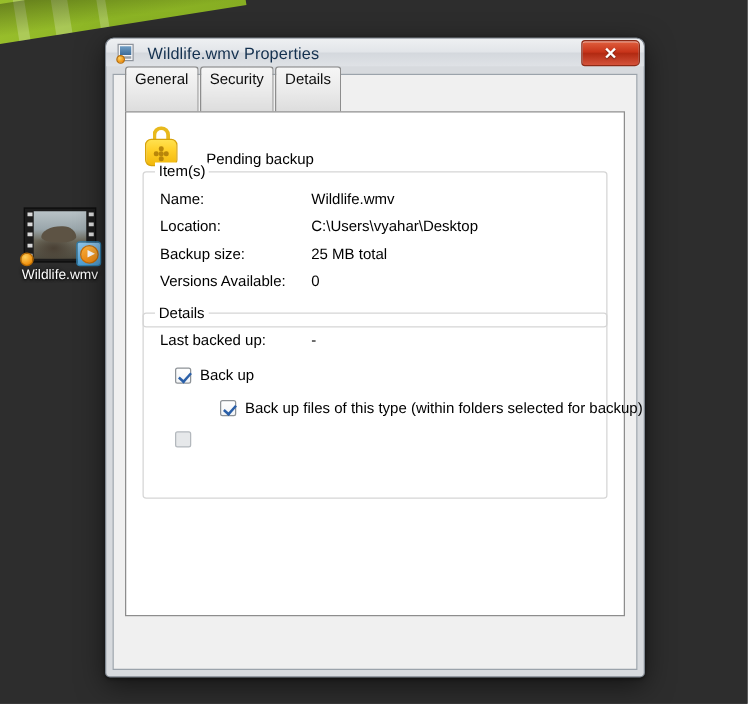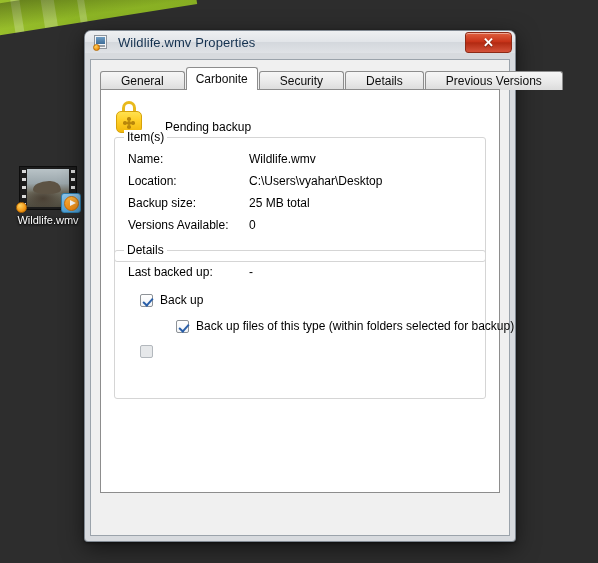--- a/index.html
+++ b/index.html
@@ -269,23 +269,23 @@
   #tabstrip {
     position: absolute;
     left: 9px;
     top: 8px;
     right: 9px;
     height: 22px;
     display: flex;
     align-items: flex-end;
   }
   .tab {
-    height: 19px;
+    height: 37px;
     line-height: 19px;
-    padding: 0 20px;
+    padding: 0 7px;
     margin-right: 1px;
     font-size: 12px;
     color: #0d0d0d;
     background: linear-gradient(180deg, #f6f6f6 0%, #ebebeb 50%, #dcdcdc 100%);
     border: 1px solid #8d8d8d;
     border-bottom: none;
     border-radius: 3px 3px 0 0;
     box-sizing: border-box;
     cursor: default;
     white-space: nowrap;
@@ -533,24 +533,22 @@
     <div id="title-text">Wildlife.wmv Properties</div>
     <div id="close-button">
       <span class="x">✕</span>
     </div>
   </div>
 
   <div id="dialog-body">
 
     <div id="tabstrip">
       <div class="tab">General</div>
-      <div class="tab active">Carbonite</div>
       <div class="tab">Security</div>
       <div class="tab">Details</div>
-      <div class="tab">Previous Versions</div>
     </div>
 
     <div id="tabpanel">
 
       <div id="status-row">
         <div id="lock-icon">
           <span class="shackle"></span>
           <span class="body"></span>
           <span class="hole">
             <i class="c"></i>

